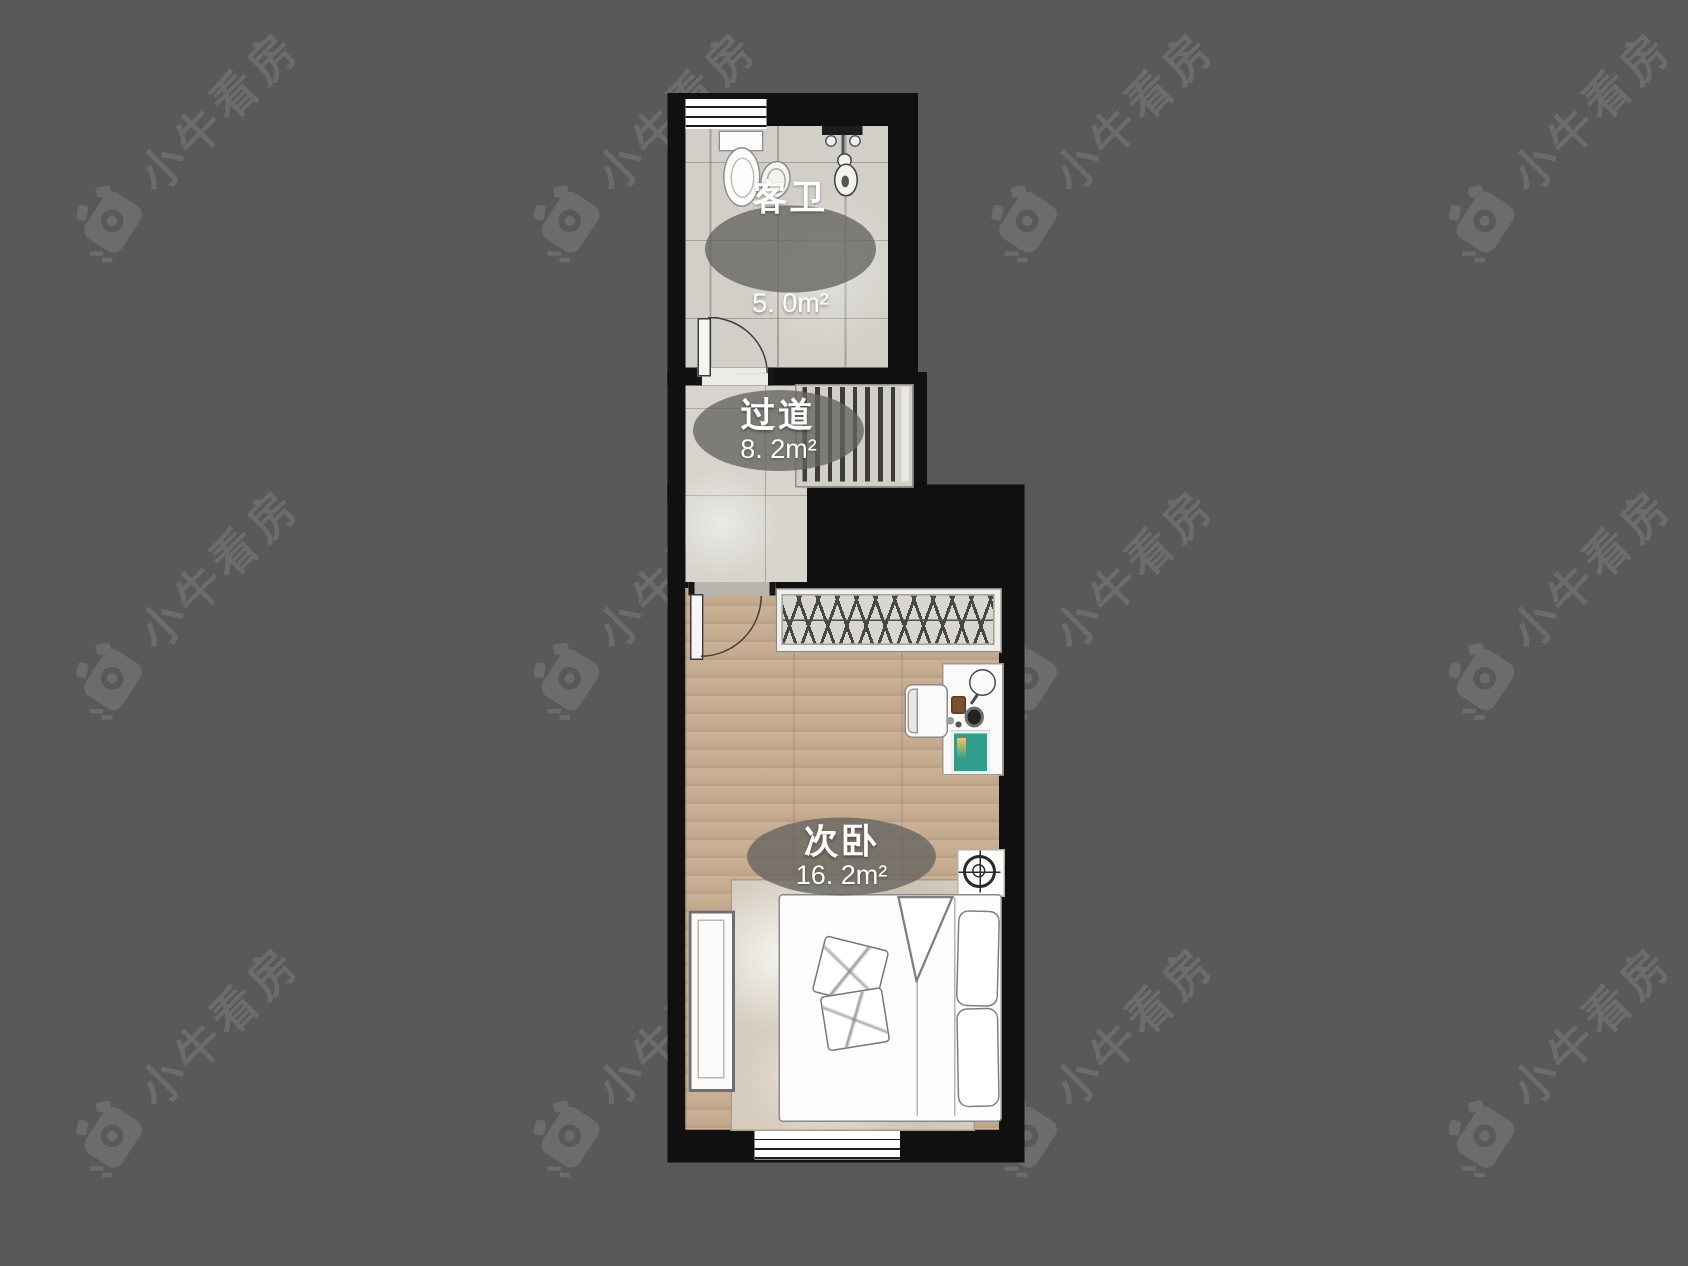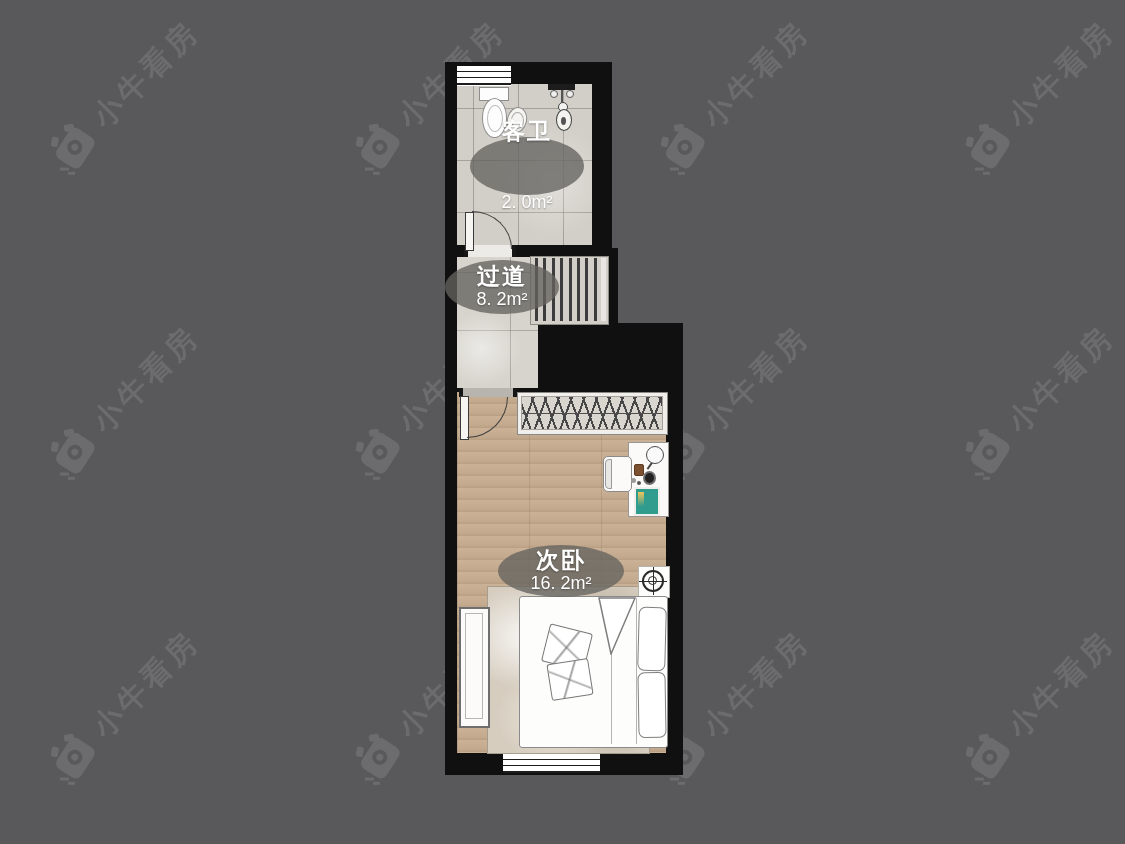--- a/index.html
+++ b/index.html
@@ -363,23 +363,23 @@
     <div class="arc-tr" style="left:472px;top:211px;width:39px;height:37px;"></div>
     <div class="threshold-gray" style="left:459px;top:388px;width:50px;height:9px;"></div>
     <div class="door-leaf" style="left:460px;top:396px;width:7px;height:42px;"></div>
     <div class="arc-br" style="left:467px;top:397px;width:40px;height:40px;"></div>
 
     <div class="window" style="left:457px;top:66px;width:54px;height:20px;"></div>
     <div class="window" style="left:503px;top:754px;width:97px;height:19px;"></div>
 
     <div class="room-label" style="left:470px;top:137px;width:114px;height:58px;gap:48px;">
       <div class="room-name">客卫</div>
-      <div class="room-area">2. 0m²</div>
-    </div>
-    <div class="room-label" style="left:445px;top:260px;width:114px;height:54px;">
+      <div class="room-area">5. 0m²</div>
+    </div>
+    <div class="room-label" style="left:462px;top:260px;width:114px;height:54px;">
       <div class="room-name">过道</div>
       <div class="room-area">8. 2m²</div>
     </div>
     <div class="room-label" style="left:498px;top:545px;width:126px;height:52px;">
       <div class="room-name">次卧</div>
       <div class="room-area">16. 2m²</div>
     </div>
 
   </div>
 </div>

